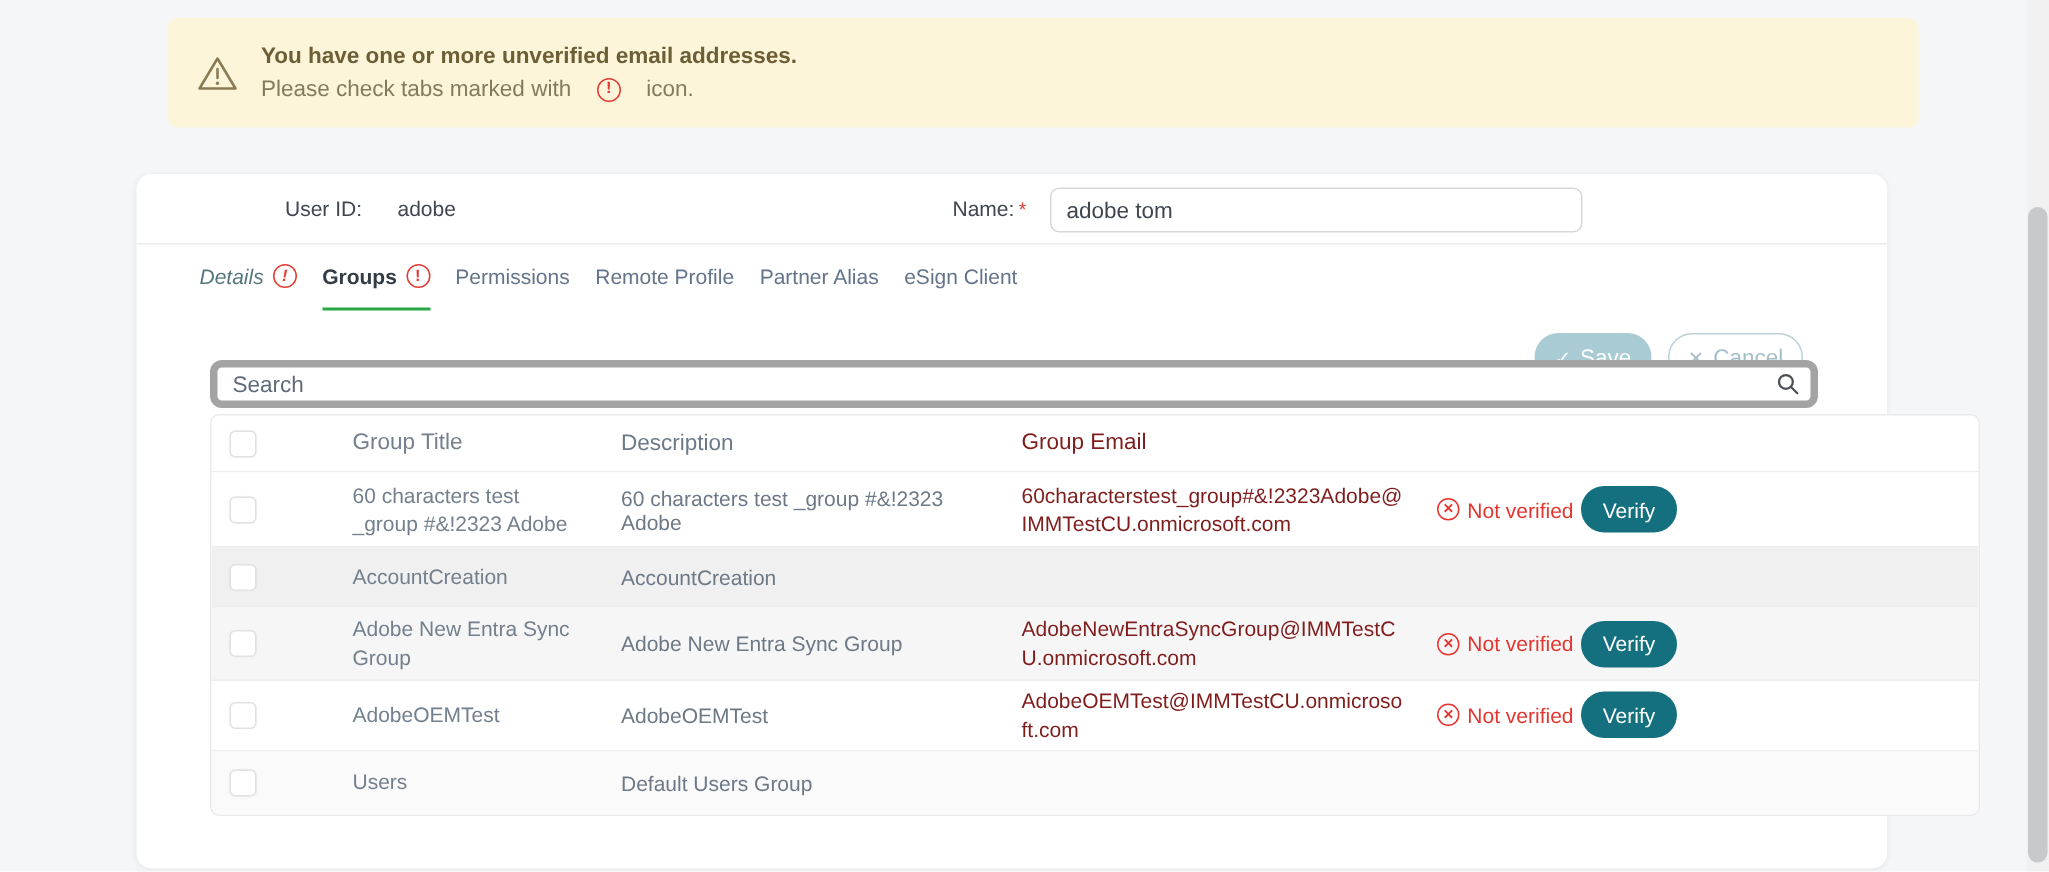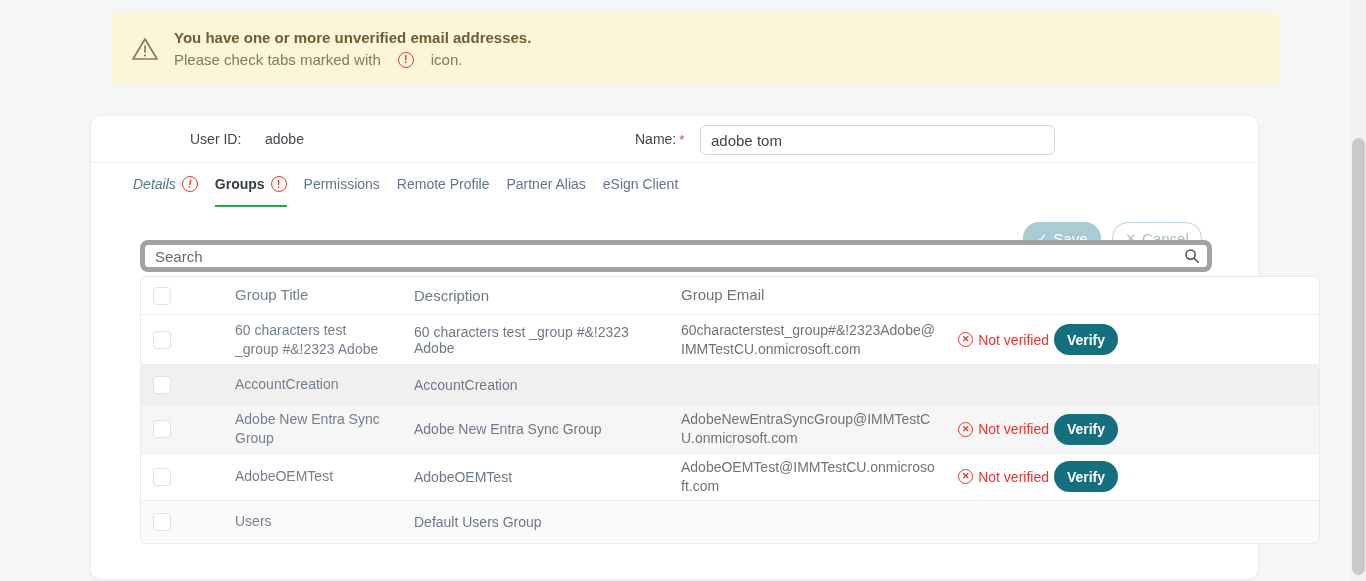--- a/index.html
+++ b/index.html
@@ -97,33 +97,33 @@
   .thead { min-height:38px; color:#76818f; font-size:15px; }
   .cell { padding:4px 0; }
   .c-check { display:flex; justify-content:flex-start; padding-left:12px; }
   .checkbox {
     width:18px; height:18px; border:1px solid #e2e2e6; border-radius:4px;
     background:#ffffff; display:inline-block; cursor:pointer;
     box-shadow:0 0 1px rgba(0,0,0,.05);
   }
   .c-title { color:#75808e; padding-left:24px; padding-right:8px; line-height:1.35; }
   .c-desc  { color:#6e7987; padding-left:13px; padding-right:8px; }
-  .c-email { color:#737373; padding-left:10px; padding-right:11px; line-height:1.35; word-break:break-all; }
+  .c-email { color:#7f1d1d; padding-left:10px; padding-right:11px; line-height:1.35; word-break:break-all; }
   .c-status{ display:flex; justify-content:flex-end; }
   .c-action{ padding-left:5px; }
 
   .nv-badge { display:inline-flex; align-items:center; gap:5px; color:#e5352f; font-size:14px; white-space:nowrap; }
   .circle-x {
     display:inline-flex; align-items:center; justify-content:center;
     width:15px; height:15px; border:1.4px solid #e5352f; border-radius:50%;
     font-size:9px; font-weight:bold; line-height:1; flex:0 0 auto;
   }
   .verify-btn {
     width:64px; height:31px; border:none; border-radius:16px; background:#14707f;
-    color:#ffffff; font-family:"Liberation Sans", sans-serif; font-size:14px; font-weight:bold;
+    color:#ffffff; font-family:"Liberation Sans", sans-serif; font-size:14px; font-weight:normal;
     cursor:pointer;
   }
 
   
   .scrollbar { position:absolute; right:0; top:0; width:15px; height:581px; background:#f1f1f2; }
   .scroll-thumb { position:absolute; left:1px; top:138px; width:13px; height:437px; background:#c8c9ca; border-radius:7px; }
 </style>
 </head>
 <body>
 

